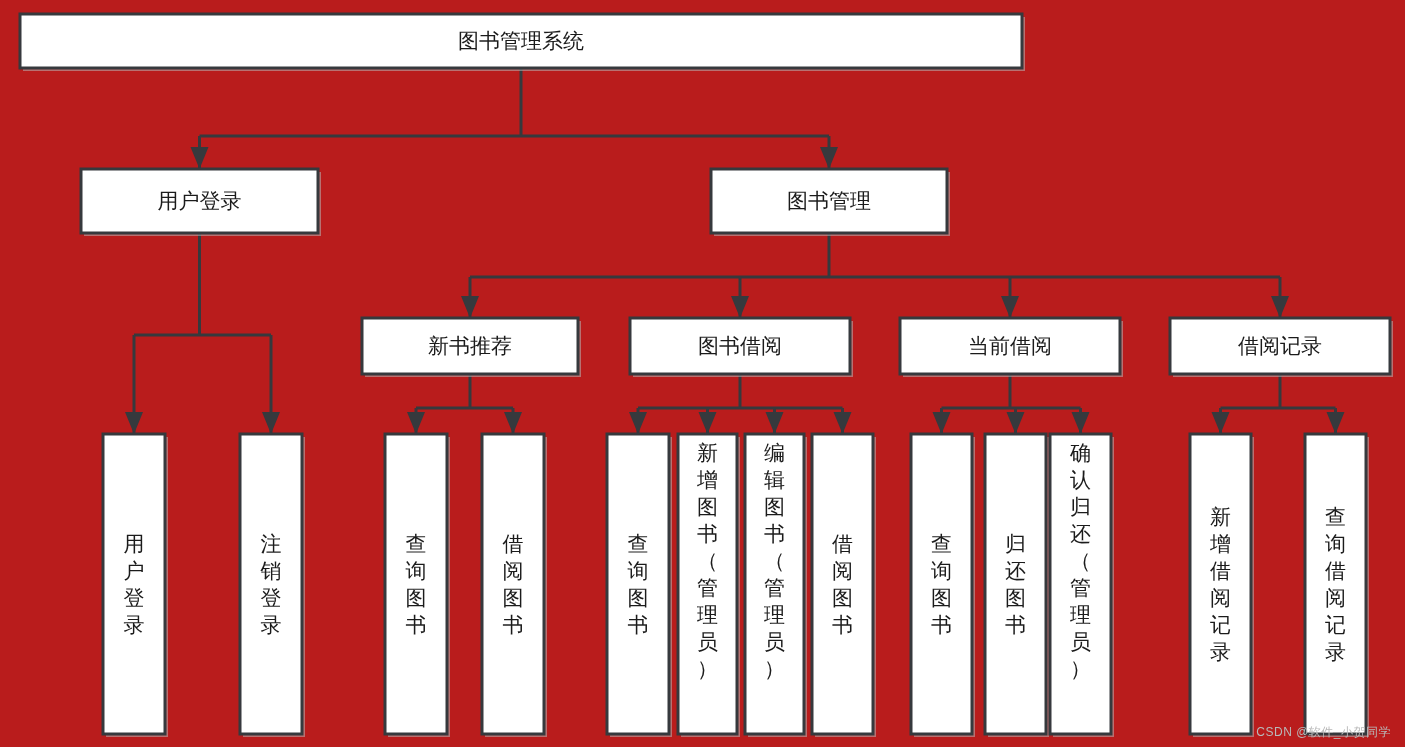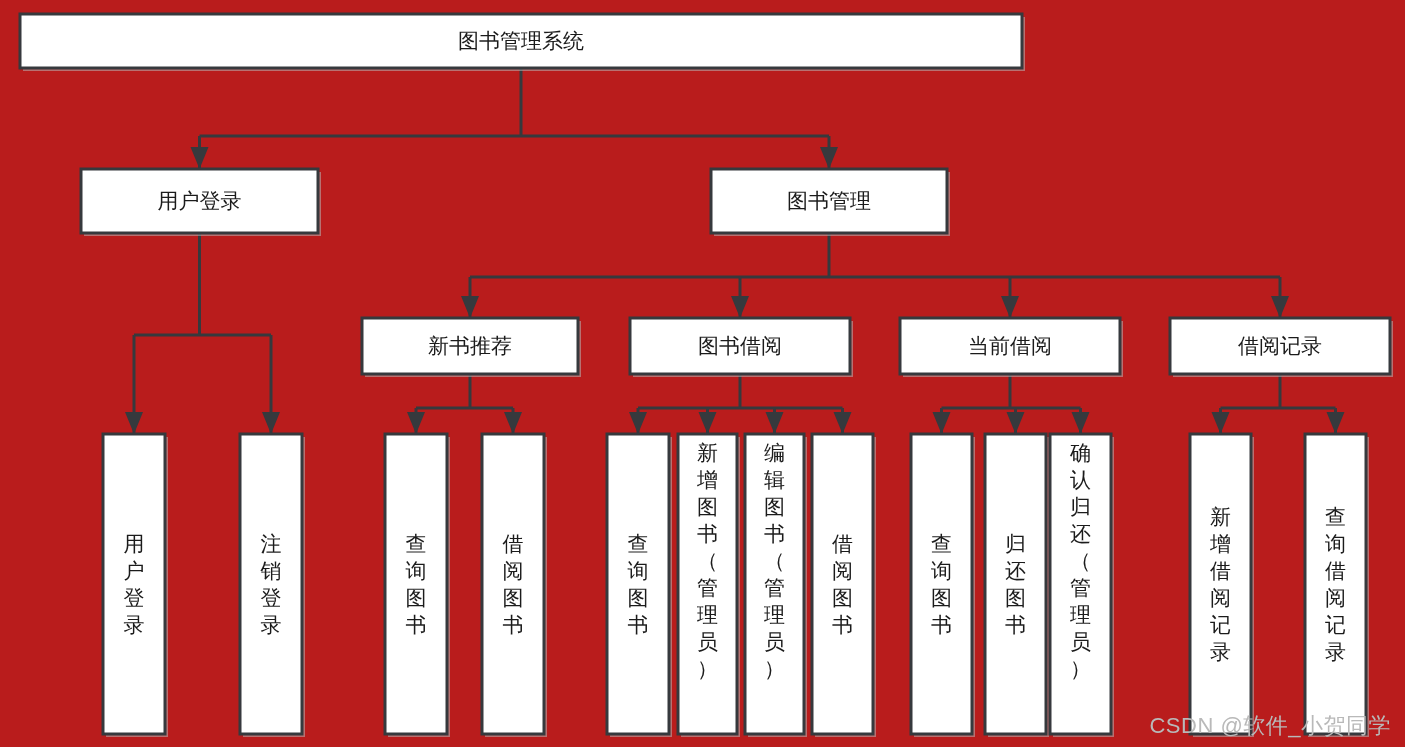--- a/index.html
+++ b/index.html
@@ -56,21 +56,21 @@
     font-family: "Liberation Sans", "DejaVu Sans", sans-serif;
     font-size: 21px;
     fill: #1b1b1b;
     text-anchor: middle;
   }
   .watermark-text {
     position: absolute;
     right: 14px;
     bottom: 6px;
     font-family: "Liberation Sans", "DejaVu Sans", sans-serif;
-    font-size: 22px;
+    font-size: 12px;
     color: #b9b9b9;
     letter-spacing: 0.5px;
     white-space: nowrap;
     pointer-events: none;
   }
 </style>
 </head>
 <body>
 
 <div id="diagram-root">

